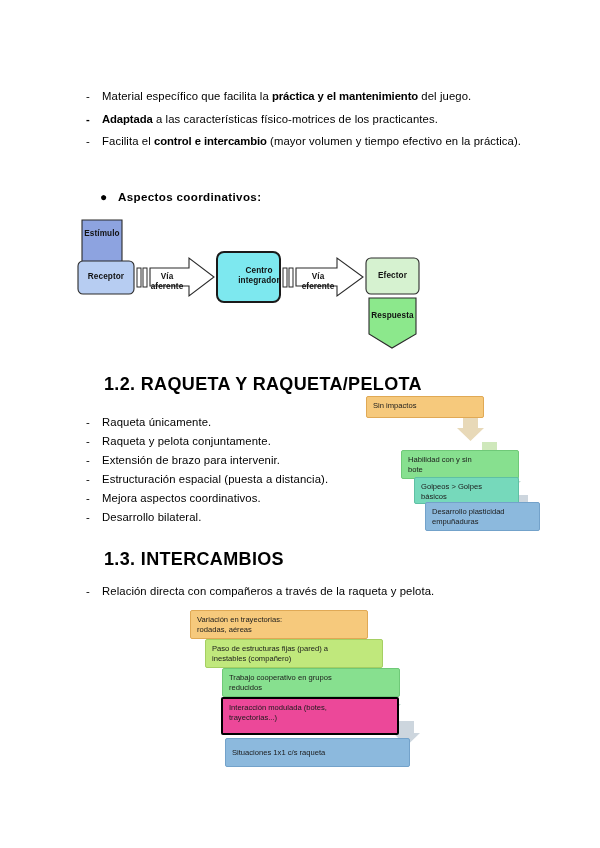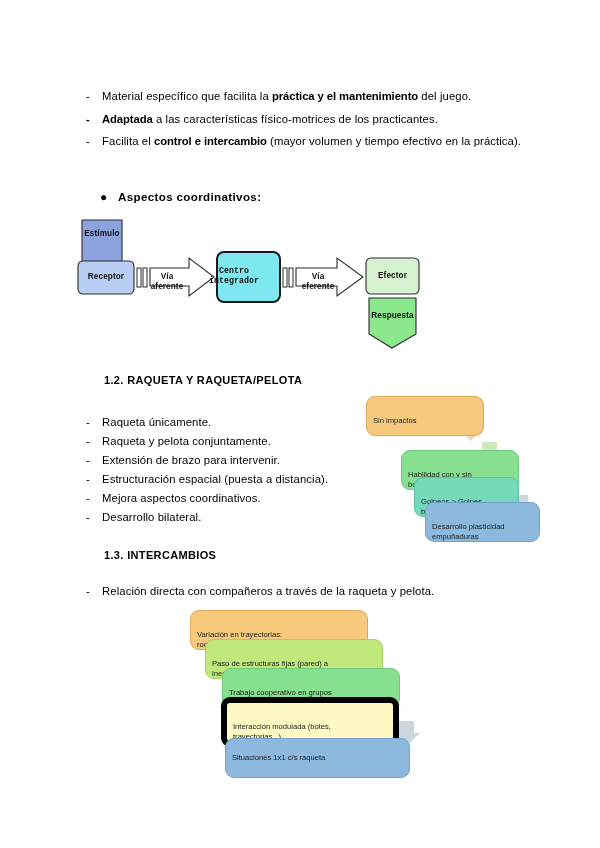--- a/index.html
+++ b/index.html
@@ -49,21 +49,21 @@
     letter-spacing: 0.35px;
   }
   .disc {
     width: 18px;
     flex: 0 0 18px;
     font-size: 12px;
   }
 
   .heading {
     position: absolute;
-    font-size: 11px;
+    font-size: 18px;
     font-weight: bold;
     letter-spacing: 0.35px;
   }
 
   
   #flow-diagram { position: absolute; left: 0; top: 0; width: 600px; height: 848px; pointer-events: none; }
 
   .fd-label {
     position: absolute;
     font-size: 8.2px;
@@ -71,24 +71,24 @@
     color: #111;
     letter-spacing: 0.1px;
     text-align: center;
     line-height: 10px;
     white-space: pre-line;
   }
 
   
   .stair-box {
     position: absolute;
-    border-radius: 9px;
+    border-radius: 2px;
     font-size: 7.6px;
     line-height: 9.6px;
-    padding: 19px 6px;
+    padding: 4px 6px;
     box-sizing: border-box;
     color: #1b1b1b;
     white-space: pre-line;
     overflow: hidden;
   }
   .stair-box.t-two { font-size: 7.6px; }
 </style>
 </head>
 <body>
 
@@ -139,21 +139,21 @@
     <polygon points="296,268 337,268 337,258 363,277 337,296 337,286 296,286" fill="#ffffff" stroke="#2b2b2b" stroke-width="1.1"></polygon>
 
     <rect x="366" y="258" width="53" height="36" rx="5" ry="5" fill="#d6f2d0" stroke="#2b2b2b" stroke-width="1.1"></rect>
 
     <polygon points="369,298 416,298 416,334 392,348 369,334" fill="#8ce88c" stroke="#2b2b2b" stroke-width="1.1"></polygon>
   </svg>
 
   <div class="fd-label" style="left:82px; top:229px; width:40px;">Estímulo</div>
   <div class="fd-label" style="left:78px; top:272px; width:56px;">Receptor</div>
   <div class="fd-label" style="left:146px; top:272px; width:42px;">Vía aferente</div>
-  <div class="fd-label" style="left:202px; top:266px; width:64px;font-family:Liberation Mono, monospace;">Centro
+  <div class="fd-label" style="left:227px; top:266px; width:64px;">Centro
 integrador</div>
   <div class="fd-label" style="left:297px; top:272px; width:42px;">Vía eferente</div>
   <div class="fd-label" style="left:366px; top:271px; width:53px;">Efector</div>
   <div class="fd-label" style="left:369px; top:311px; width:47px;">Respuesta</div>
 
   <div class="heading" style="left:104px; top:374px;">1.2. RAQUETA Y RAQUETA/PELOTA</div>
 
   <div class="bullet-row" style="left:86px; top:415px; width:290px;">
     <span class="dash">-</span>
     <span class="btxt">Raqueta únicamente.</span>
@@ -207,17 +207,17 @@
     <polygon points="380,692 395,692 395,704 401,704 387.5,717 374,704 380,704" fill="#c2ded0"></polygon>
     <polygon points="399,721 414,721 414,733 420,733 406.5,746 393,733 399,733" fill="#cdd6de"></polygon>
   </svg>
 
   <div class="stair-box t-two" style="left:190px; top:610px; width:178px; height:29px; background:#f6c97c; border:1px solid #e0a955;">Variación en trayectorias:
 rodadas, aéreas</div>
   <div class="stair-box t-two" style="left:205px; top:639px; width:178px; height:29px; background:#c0e87c; border:1px solid #a5cf63;">Paso de estructuras fijas (pared) a
 inestables (compañero)</div>
   <div class="stair-box t-two" style="left:222px; top:668px; width:178px; height:29px; background:#87e08f; border:1px solid #6fc978;">Trabajo cooperativo en grupos
 reducidos</div>
-  <div class="stair-box t-two" style="left:221px; top:697px; width:178px; height:38px; background:#fef9c3; border:6px solid #000000;">Interacción modulada (botes,
+  <div class="stair-box t-two" style="left:221px; top:697px; width:178px; height:38px; background:#ec4899; border:2px solid #000000;">Interacción modulada (botes,
 trayectorias...)</div>
   <div class="stair-box" style="left:225px; top:738px; width:185px; height:29px; background:#8cb9dd; border:1px solid #73a2ca; display:flex; align-items:center;text-align:center;">Situaciones 1x1 c/s raqueta</div>
 
 </div>
 
 </body></html>

